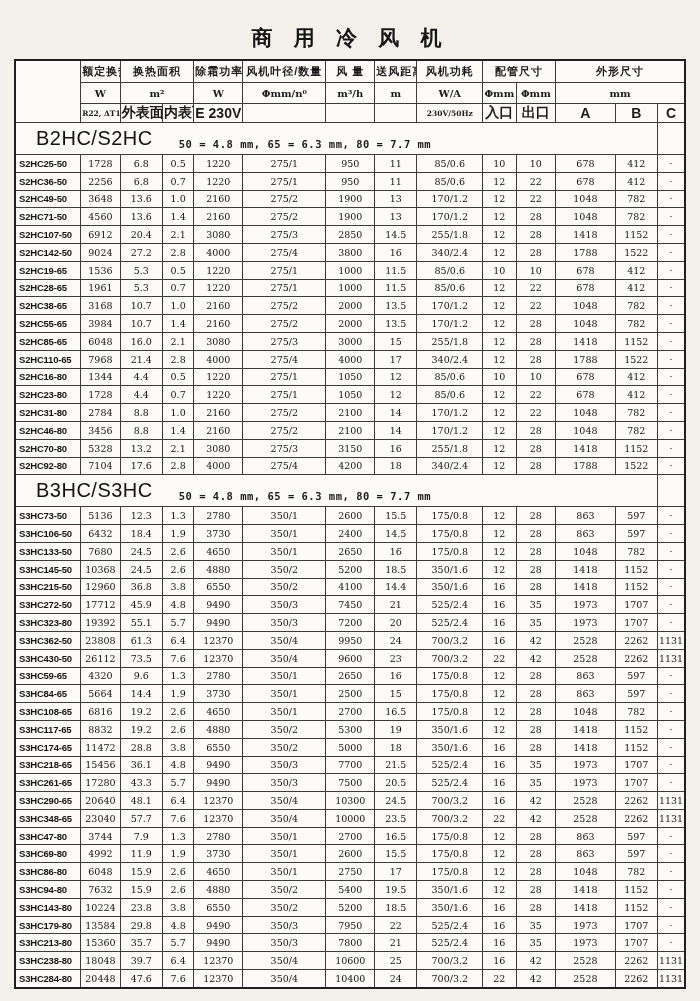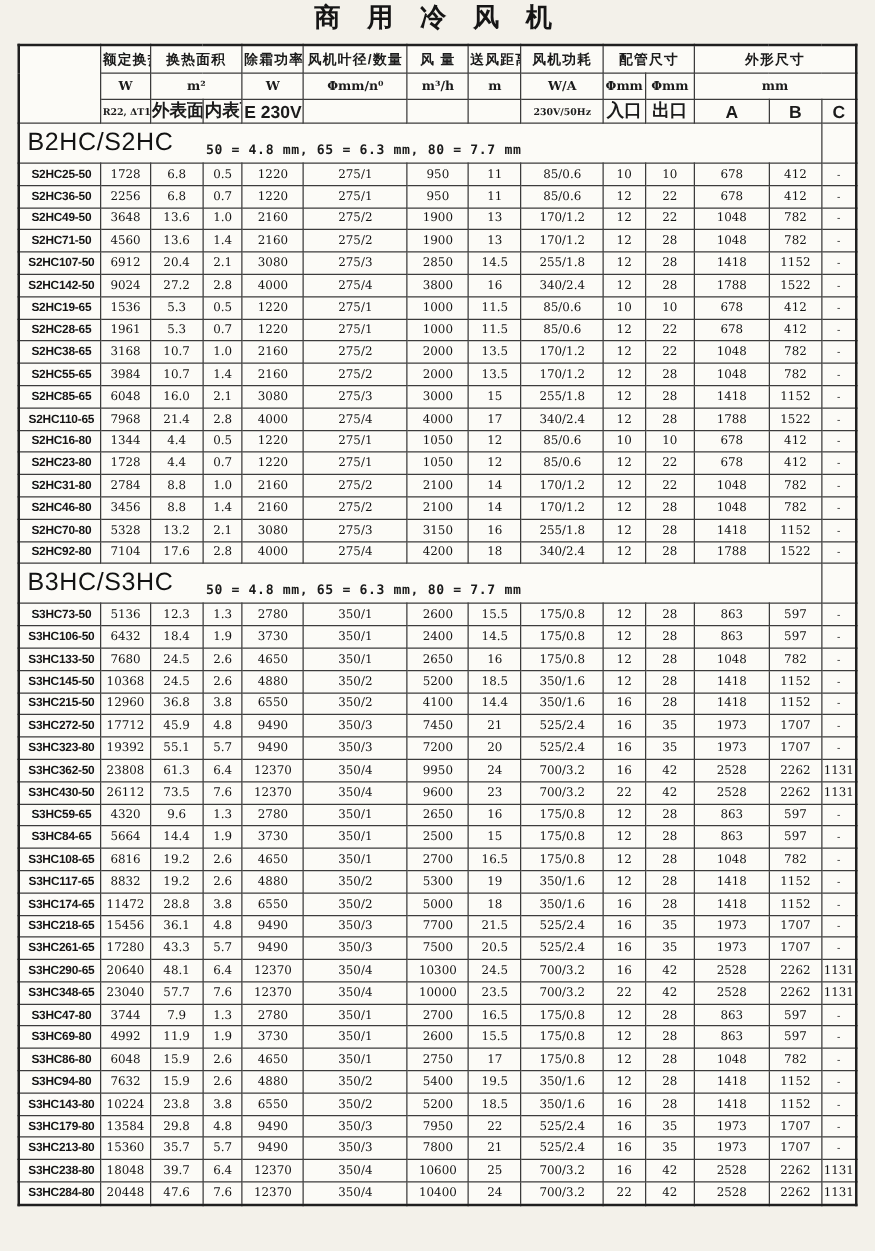--- a/index.html
+++ b/index.html
@@ -4,21 +4,21 @@
 <style>
   html,body{margin:0;padding:0;}
   body{
     width:700px;height:1001px;overflow:hidden;
     background:#f3f1ea;
     font-family:"Liberation Sans",sans-serif;
     color:#1b1b1b;
   }
   .page-title{
     text-align:center;
-    padding-top:0;
+    padding-top:24px;
     font-family:"DejaVu Serif",serif;
     font-weight:bold;
     font-size:21px;
     letter-spacing:7px;
     color:#151515;
   }
   table.spec{
     border-collapse:collapse;
     table-layout:fixed;
     width:672px;
@@ -53,21 +53,21 @@
   }
   tr.hdr-sub td.small{
     font-size:7.5px;
     font-family:"DejaVu Serif",serif;
     letter-spacing:0;
   }
   
   tr.section-row td{
     height:31px;
     text-align:left;
-    padding-left:6px;
+    padding-left:20px;
     vertical-align:middle;
   }
   .sec-id{
     font-size:20px;
     letter-spacing:0.5px;
     color:#121212;
   }
   .sec-note{
     font-family:"DejaVu Sans Mono",monospace;
     font-size:10.5px;
@@ -78,21 +78,21 @@
     top:3px;
   }
   
   tr.data-row td{
     height:16.8px;
     font-family:"DejaVu Serif",serif;
     font-size:9.5px;
     color:#141414;
   }
   tr.data-row td.model{
-    text-align:center;
+    text-align:left;
     padding-left:3px;
     font-family:"Liberation Sans",sans-serif;
     font-weight:bold;
     font-size:9.5px;
     letter-spacing:-0.2px;
   }
   tr.data-row td.dash{font-size:8px;}
 </style>
 </head>
 <body>

